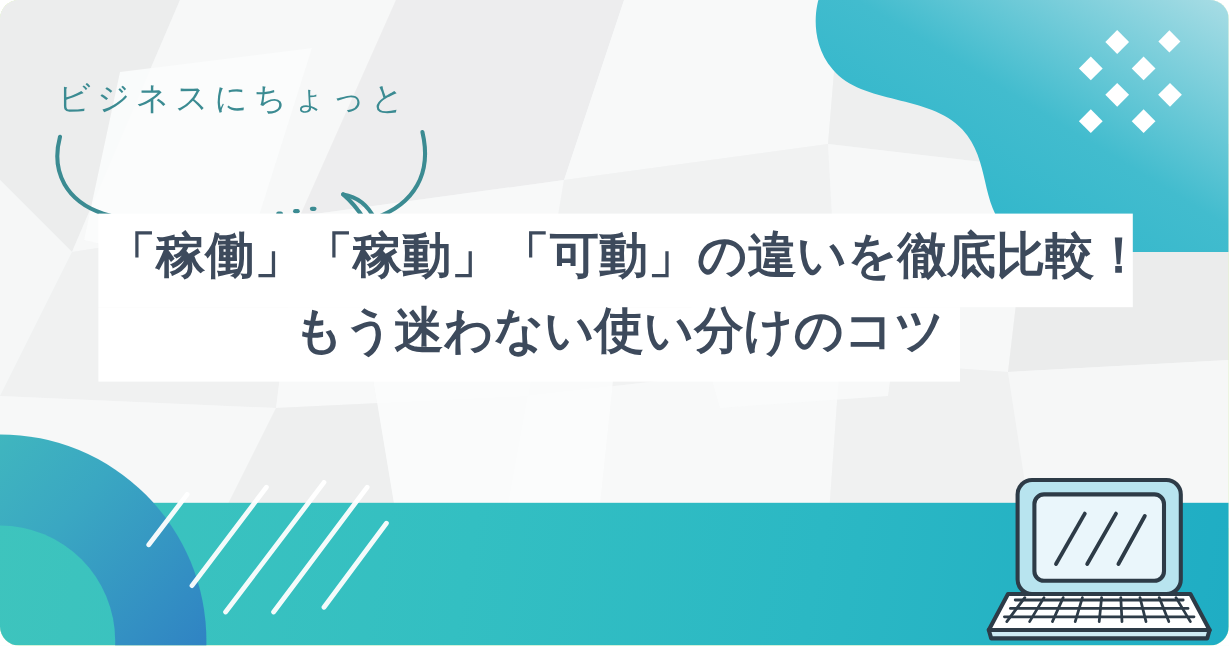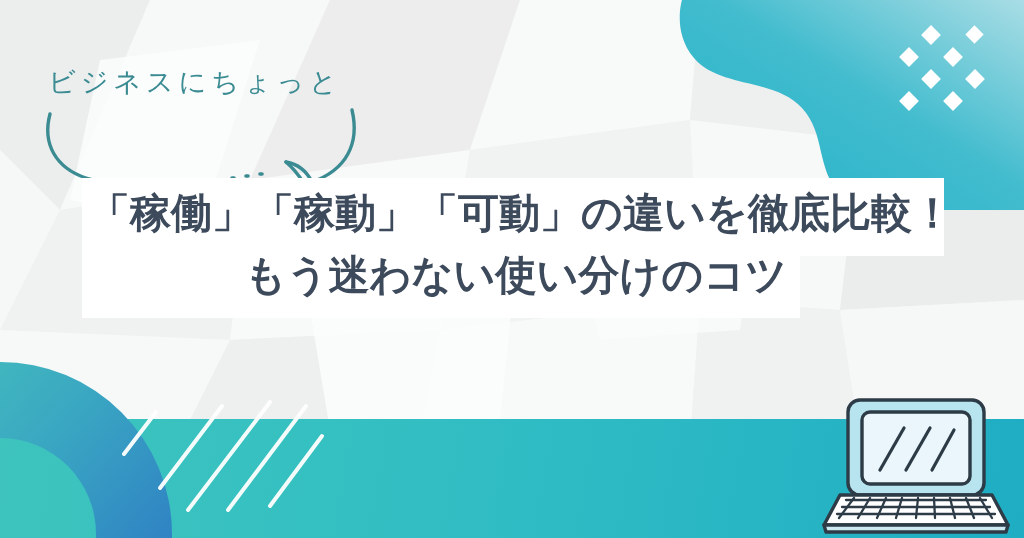--- a/index.html
+++ b/index.html
@@ -3,20 +3,21 @@
 <meta charset="utf-8">
 <title>Blog Banner</title>
 <style>
   html,body{margin:0;padding:0;background:#ffffff;}
   .stage{
     position:relative;
     width:1024px;height:538px;
     overflow:hidden;
     background:#bef264;
     font-family:"Liberation Sans","DejaVu Sans",sans-serif;
+    border-radius:16px;
   }
 
   
   .bg-poly{position:absolute;inset:0;width:100%;height:100%;}
 
   
   .blob-tr{position:absolute;top:0;right:0;width:460px;height:210px;}
 
   
   .dots{position:absolute;top:24px;left:896px;width:100px;height:92px;}

